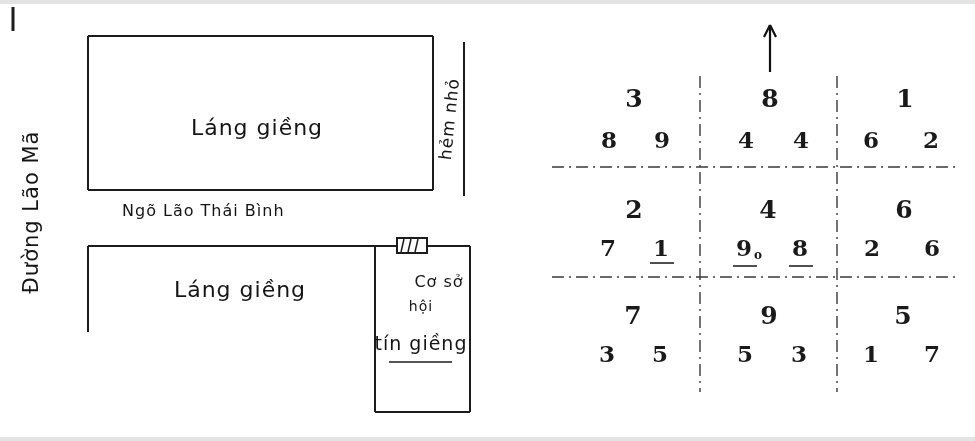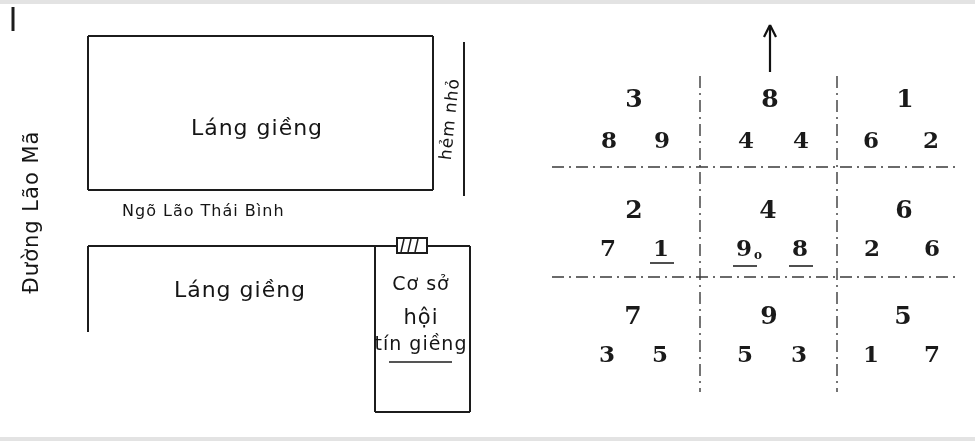--- a/index.html
+++ b/index.html
@@ -66,22 +66,22 @@
       <path d="M733,266 H757"></path>
       <path d="M789,266 H813"></path>
     </g>
   </svg>
 
   <div class="lbl vrot" style="left:31px;top:212px;font-size:21px;">Đường Lão Mã</div>
   <div class="lbl center" style="left:257px;top:127px;font-size:22px;">Láng giềng</div>
   <div class="lbl vrot2" style="left:449px;top:119px;font-size:17px;">hẻm nhỏ</div>
   <div class="lbl" style="left:102px;top:201px;font-size:16px;margin-left:20px;">Ngõ Lão Thái Bình</div>
   <div class="lbl center" style="left:240px;top:289px;font-size:22px;">Láng giềng</div>
-  <div class="lbl" style="left:421px;top:272px;font-size:19px;transform:translateX(-50%);">Cơ sở</div>
-  <div class="lbl" style="left:421px;top:305px;font-size:21px;transform:translateX(-50%);">hội</div>
+  <div class="lbl" style="left:439px;top:272px;font-size:16px;transform:translateX(-50%);">Cơ sở</div>
+  <div class="lbl" style="left:421px;top:298px;font-size:14px;transform:translateX(-50%);">hội</div>
   <div class="lbl" style="left:421px;top:332px;font-size:19px;transform:translateX(-50%);">tín giềng</div>
 
   <span class="n n-main" style="left:634px;top:84px;">3</span>
   <span class="n n-main" style="left:770px;top:84px;">8</span>
   <span class="n n-main" style="left:905px;top:84px;">1</span>
 
   <span class="n n-pair" style="left:609px;top:126px;">8</span>
   <span class="n n-pair" style="left:662px;top:126px;">9</span>
   <span class="n n-pair" style="left:746px;top:126px;">4</span>
   <span class="n n-pair" style="left:801px;top:126px;">4</span>

